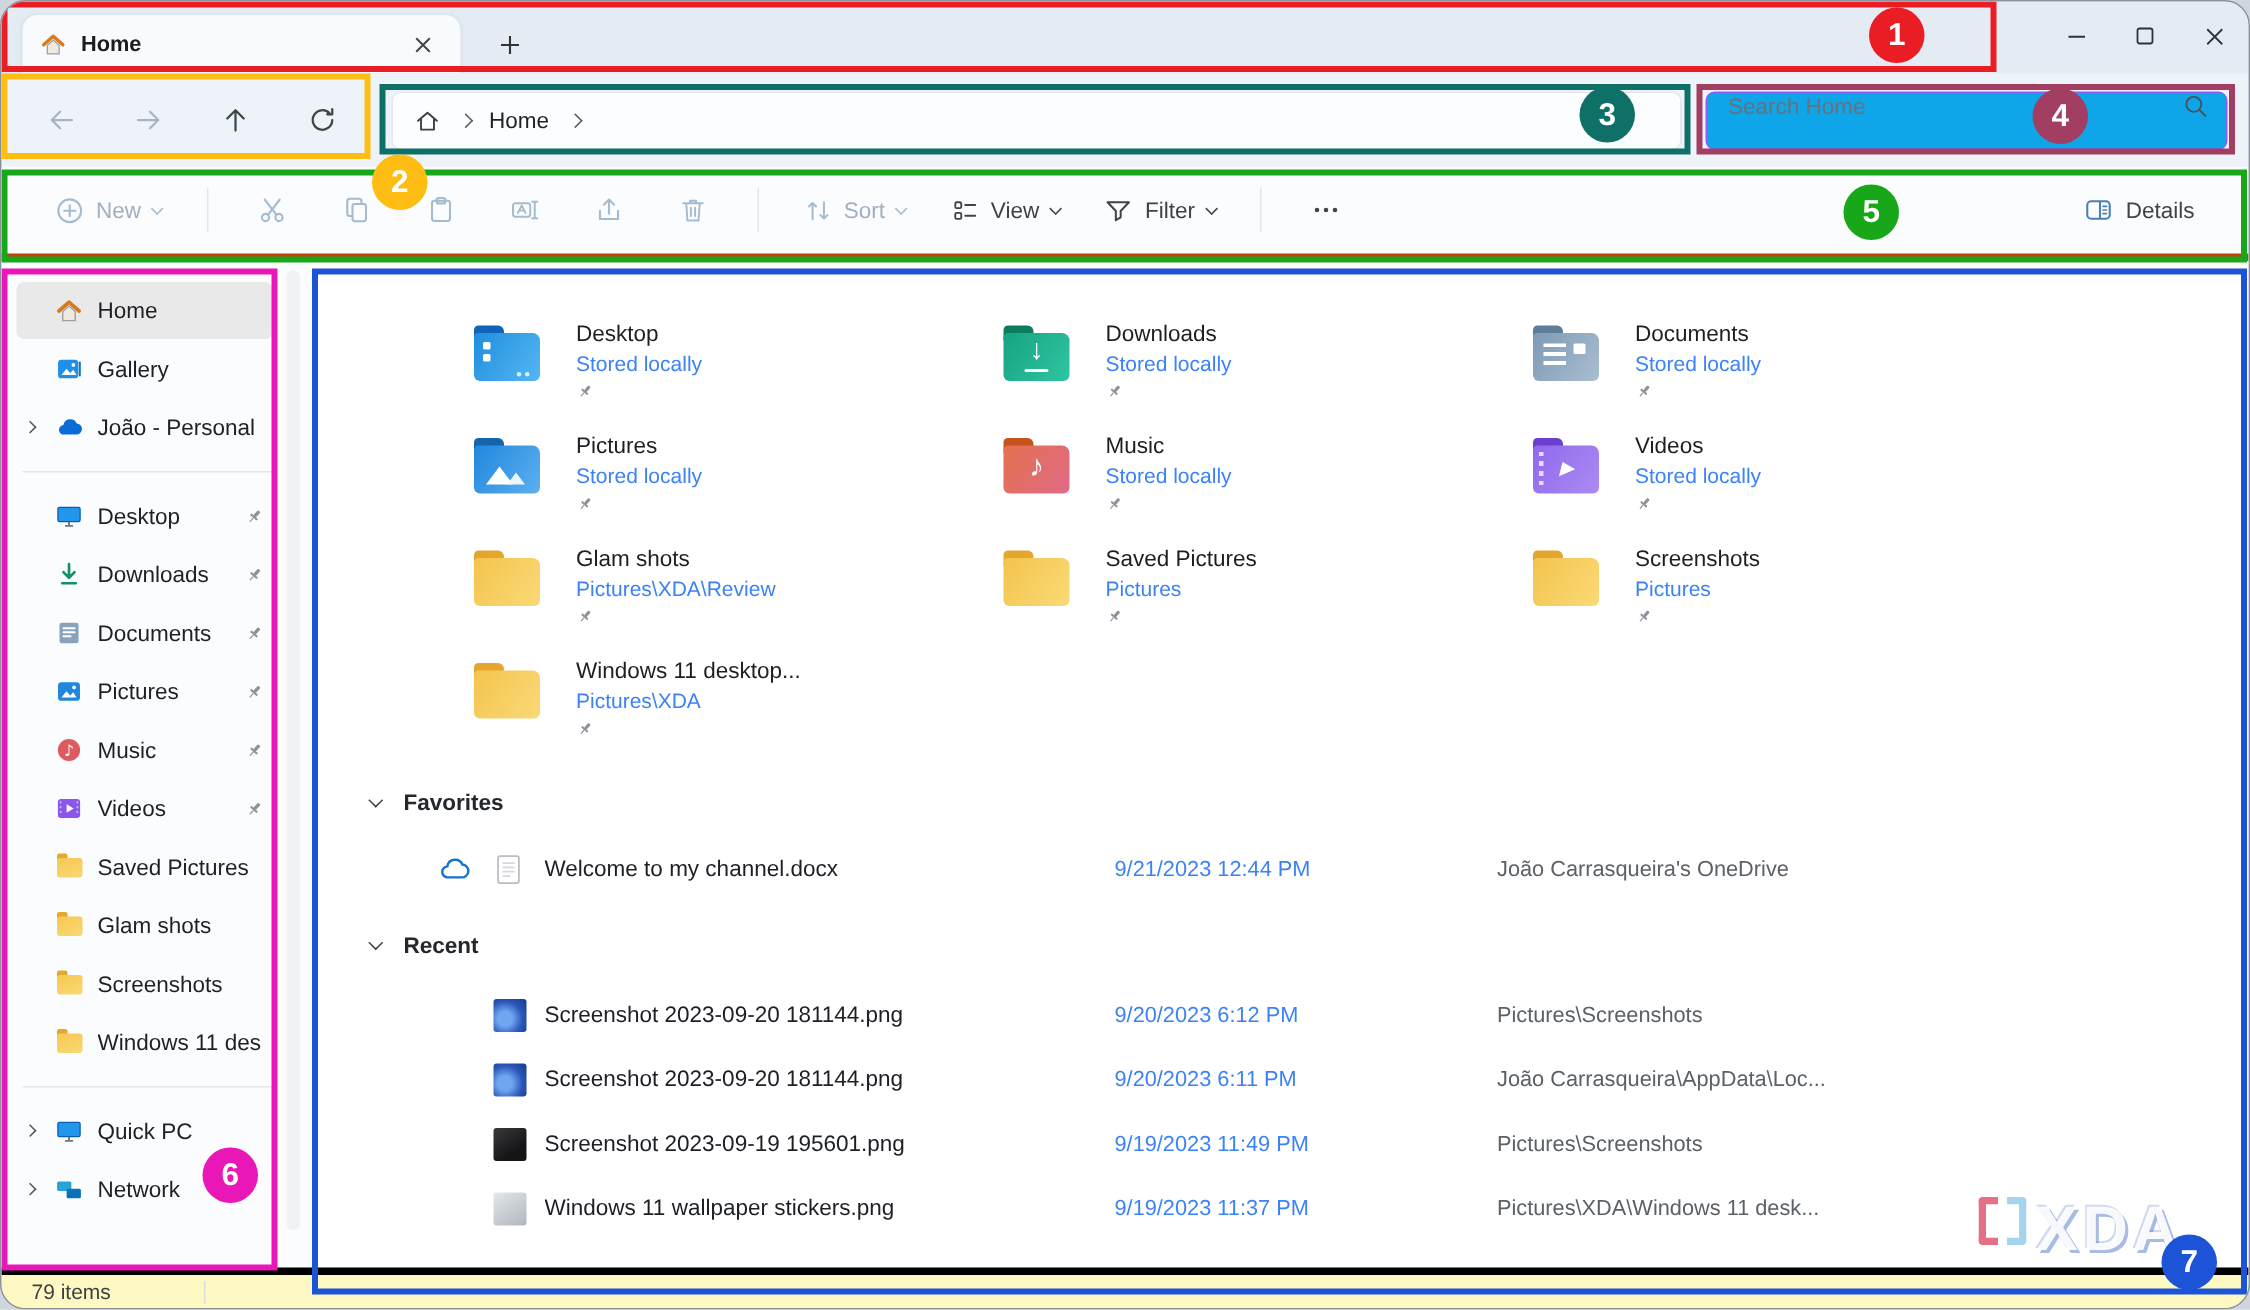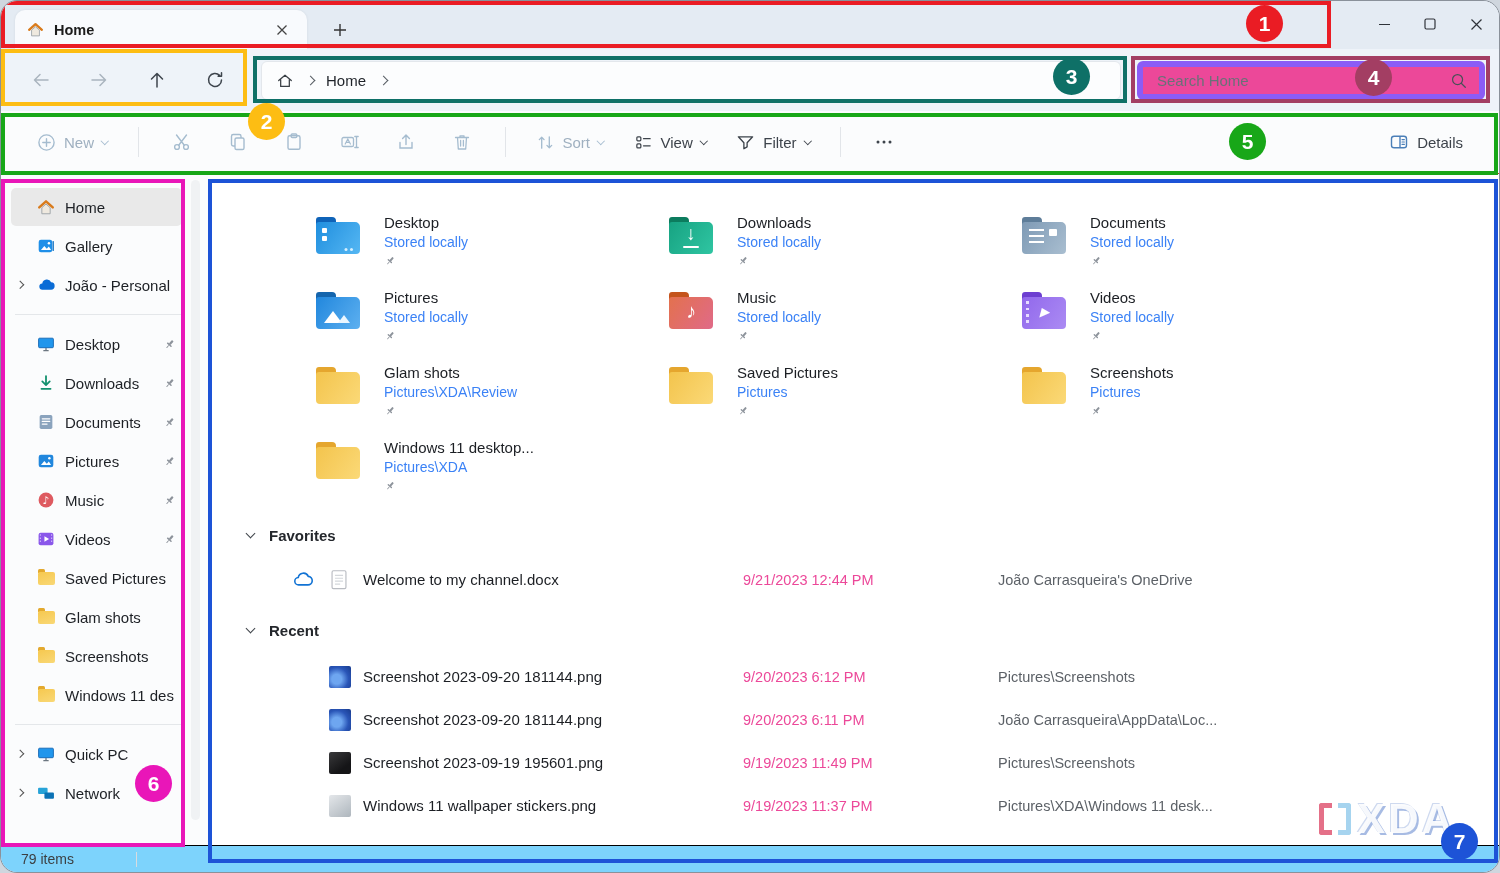--- a/index.html
+++ b/index.html
@@ -16,30 +16,30 @@
   .wc{width:46px;height:46px;display:flex;align-items:center;justify-content:center;color:#2f3339;}
 
   
   .navrow{position:absolute;left:0;top:48px;width:100%;height:62px;background:#eef3f9;}
   .nav-buttons{position:absolute;left:18px;top:12px;display:flex;gap:14px;}
   .nbtn{width:44px;height:38px;display:flex;align-items:center;justify-content:center;border-radius:6px;}
   .nbtn.disabled{color:#a9b4bf;}
   .nbtn.enabled{color:#3e454d;}
   .addressbar{position:absolute;left:260px;top:12px;width:860px;height:39px;background:#fcfdfe;border:1px solid #e3e7ec;border-radius:6px;display:flex;align-items:center;padding:0 14px;color:#33383f;}
   .crumb-label{font-size:15px;color:#1f2329;margin:0 14px 0 12px;}
-  .searchbox{position:absolute;left:1136px;top:12px;width:348px;height:39px;background:#ec4899;border:6px solid #8b5cf6;border-radius:6px;display:flex;align-items:center;padding:0 12px;}
+  .searchbox{position:absolute;left:1136px;top:12px;width:348px;height:39px;background:#0ea5e9;border:1px solid #8b5cf6;border-radius:6px;display:flex;align-items:flex-start;padding:0 12px;}
   .searchbox input{flex:1;border:none;outline:none;background:transparent;font-family:"Liberation Sans",sans-serif;font-size:15px;color:#333;}
   .searchbox input::placeholder{color:#6a7178;}
   .cv{display:inline-block;width:7px;height:7px;border-right:1.7px solid currentColor;border-bottom:1.7px solid currentColor;}
   .cv.right{transform:rotate(-45deg);}
   .cv.down{transform:rotate(45deg);margin-top:-3px;}
   .cv.sm{width:5.5px;height:5.5px;}
 
   
-  .toolbar{position:absolute;left:0;top:110px;width:100%;height:63px;background:#fbfcfd;border-bottom:1px solid #c2410c;display:flex;align-items:center;padding:0 26px;gap:40px;}
+  .toolbar{position:absolute;left:0;top:110px;width:100%;height:63px;background:#fbfcfd;border-bottom:5px solid #c2410c;display:flex;align-items:center;padding:0 26px;gap:40px;}
   .tb-group{display:flex;align-items:center;gap:10px;}
   .tbtn{display:flex;align-items:center;gap:8px;padding:8px 10px;border-radius:5px;font-size:15px;}
   .tbtn.icon-only{padding:8px 13px;}
   .dis{color:#a5bccf;}
   .dis-label{color:#9fb0c0;}
   .en{color:#3d434b;}
   .tb-sep{width:1px;height:30px;background:#e2e5e9;margin:0 10px;}
   .tb-right{margin-left:auto;display:flex;align-items:center;}
   .details-ic{color:#4b7fb8;}
 
@@ -87,39 +87,39 @@
   .bf-videos{--tab:#6d3fd1;--c1:#9168ec;--c2:#ab8bf3;}
   .em-vid::before{content:'▶';position:absolute;left:1px;right:0;top:7px;text-align:center;color:#fff;font-size:12.5px;}
   .em-vid::after{content:'';position:absolute;left:4px;top:4px;bottom:4px;width:3px;background:repeating-linear-gradient(to bottom,#e7dcff 0 3px,transparent 3px 6.5px);}
   .bf-plain{--tab:#e5a62e;--c1:#f3c44d;--c2:#fbd977;}
 
   
   .frow{display:flex;align-items:center;height:43px;padding-left:84px;}
   .f-status{width:37px;display:flex;align-items:center;}
   .f-ic{width:34px;display:flex;align-items:center;}
   .f-name{width:380px;font-size:15px;color:#1c1f24;white-space:nowrap;overflow:hidden;}
-  .f-date{width:255px;font-size:14.5px;color:#ec4899;}
+  .f-date{width:255px;font-size:14.5px;color:#3b82f6;}
   .f-loc{flex:1;font-size:14.5px;color:#5c6167;white-space:nowrap;overflow:hidden;}
   .thumb{width:22px;height:22px;border-radius:2px;}
   .thumb.blue{background:radial-gradient(circle at 35% 60%,#6ea6f0 0 25%,#2a56b8 60%,#173a8c 100%);}
   .thumb.dark{background:linear-gradient(145deg,#3a3a3c,#151517 70%);}
   .thumb.light{background:linear-gradient(145deg,#e4e7ea,#aeb6bd);}
 
   
-  .statusbar{position:absolute;left:0;bottom:0;width:100%;height:27px;background:#7dd3fc;border-top:1px solid #000000;display:flex;align-items:center;}
+  .statusbar{position:absolute;left:0;bottom:0;width:100%;height:27px;background:#fef9c3;border-top:5px solid #000000;display:flex;align-items:center;}
   .status-count{font-size:14px;color:#3c4043;margin-left:20px;}
   .status-sep{width:1px;height:15px;background:#d8dbdf;margin-left:62px;}
 
   
   .sf{width:17px;height:13px;position:relative;display:inline-block;}
   .sf::before{content:'';position:absolute;left:0;top:-3px;width:7px;height:4px;background:#e3a92e;border-radius:1.5px 1.5px 0 0;}
   .sf::after{content:'';position:absolute;left:0;top:0;right:0;bottom:0;background:linear-gradient(160deg,#f6c84f,#f9d876);border-radius:2px;}
 
   
-  .watermark{position:absolute;right:44px;bottom:32px;display:flex;align-items:center;gap:6px;z-index:40;opacity:.92;}
+  .watermark{position:absolute;right:44px;bottom:32px;display:flex;gap:6px;z-index:40;opacity:.92;}
   .wm-br{width:13px;height:32px;border:5px solid;}
   .wm-br.l{border-color:#e2647e;border-right:none;border-radius:3px 0 0 3px;}
   .wm-br.r{border-color:#9fd1ee;border-left:none;border-radius:0 3px 3px 0;}
   .wm-text{font-size:42px;font-weight:800;letter-spacing:3px;color:rgba(255,255,255,.92);text-shadow:2px 2px 0 rgba(80,120,200,.55),-1px -1px 0 rgba(80,120,200,.3);line-height:1;}
 
   
   .ann{position:absolute;border:4px solid;pointer-events:none;z-index:50;}
   .ann1{left:0;top:0;width:1330px;height:47px;border-color:#ea1c24;}
   .ann2{left:0;top:48px;width:246px;height:57px;border-color:#fdbd13;}
   .ann3{left:252px;top:55px;width:874px;height:47px;border-color:#0e7067;}

